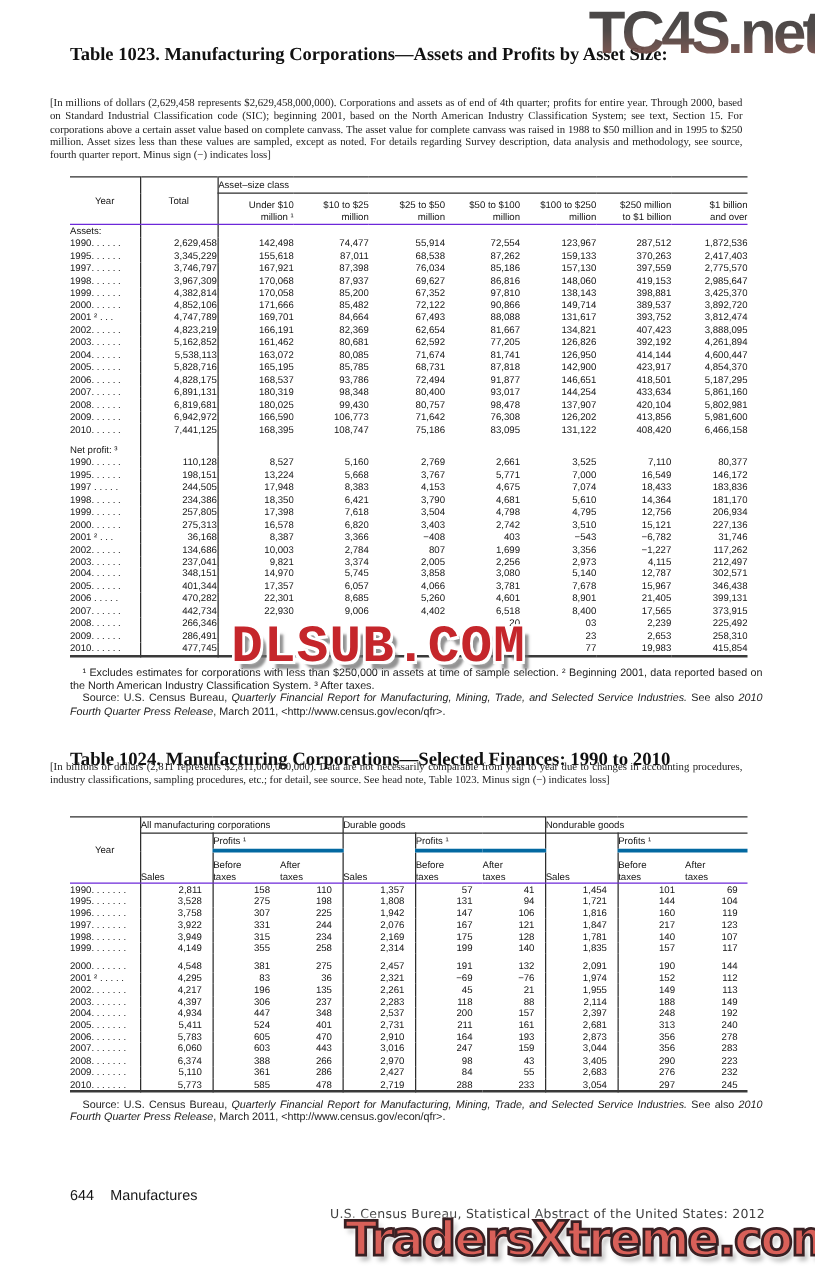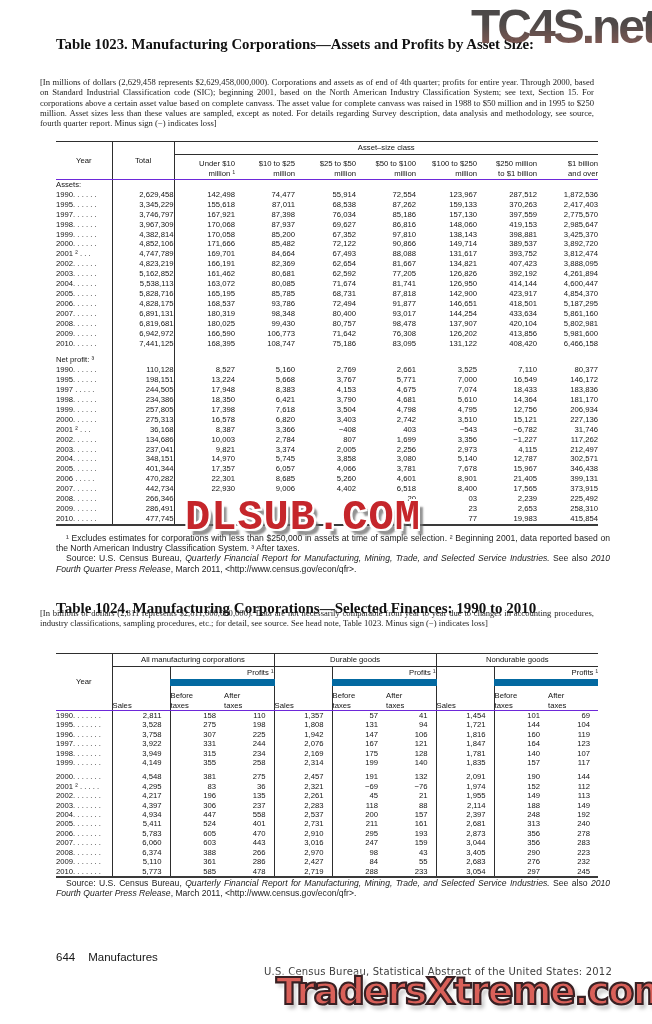--- a/index.html
+++ b/index.html
@@ -29,22 +29,22 @@
     border-collapse:collapse; table-layout:fixed;
     font-family:"Liberation Sans", sans-serif; font-size:7.7px; color:#141414;
     border-top:1.5px solid #2e2e2e; border-bottom:2.5px solid #3a3a3a;
   }
   table.stat th, table.stat td {
     padding:0; font-weight:normal; line-height:9.9px; overflow:hidden;
   }
   table.t1024 th, table.t1024 td { line-height:9.4px; }
   .vr  { border-right:1px solid #2e2e2e; }
   .hb  { border-bottom:1px solid #6d28d9; }
-  th.grouphead  { text-align:center; border-bottom:1px solid #2e2e2e; height:12px; vertical-align:middle; }
-  th.profitshead{ text-align:right; border-bottom:7px solid #0369a1; height:12px; vertical-align:middle; }
+  th.grouphead  { text-align:left; border-bottom:1px solid #2e2e2e; height:12px; vertical-align:middle; }
+  th.profitshead{ text-align:left; border-bottom:3px solid #0369a1; height:12px; vertical-align:middle; }
   th.yearhead   { text-align:center; vertical-align:middle; }
   th.totalhead  { text-align:center; vertical-align:middle; }
   th.colhead {
     text-align:right; vertical-align:bottom; white-space:pre-line;
     line-height:8.9px; padding:2px 5px 2px 0; height:24px;
   }
   th.sub {
     text-align:left; vertical-align:bottom; white-space:pre-line;
     line-height:8.9px; padding:2px 8px 2px 0; height:24px;
   }
@@ -599,21 +599,21 @@
         </tr>
         <tr>
           <td class="year vr">1997. . . . . . .</td>
           <td class="num vr">3,922</td>
           <td class="num">331</td>
           <td class="num vr">244</td>
           <td class="num vr">2,076</td>
           <td class="num">167</td>
           <td class="num vr">121</td>
           <td class="num vr">1,847</td>
-          <td class="num">164</td>
+          <td class="num">217</td>
           <td class="num">123</td>
         </tr>
         <tr>
           <td class="year vr">1998. . . . . . .</td>
           <td class="num vr">3,949</td>
           <td class="num">315</td>
           <td class="num vr">234</td>
           <td class="num vr">2,169</td>
           <td class="num">175</td>
           <td class="num vr">128</td>
@@ -690,21 +690,21 @@
           <td class="num">118</td>
           <td class="num vr">88</td>
           <td class="num vr">2,114</td>
           <td class="num">188</td>
           <td class="num">149</td>
         </tr>
         <tr>
           <td class="year vr">2004. . . . . . .</td>
           <td class="num vr">4,934</td>
           <td class="num">447</td>
-          <td class="num vr">558</td>
+          <td class="num vr">348</td>
           <td class="num vr">2,537</td>
           <td class="num">200</td>
           <td class="num vr">157</td>
           <td class="num vr">2,397</td>
           <td class="num">248</td>
           <td class="num">192</td>
         </tr>
         <tr>
           <td class="year vr">2005. . . . . . .</td>
           <td class="num vr">5,411</td>
@@ -716,21 +716,21 @@
           <td class="num vr">2,681</td>
           <td class="num">313</td>
           <td class="num">240</td>
         </tr>
         <tr>
           <td class="year vr">2006. . . . . . .</td>
           <td class="num vr">5,783</td>
           <td class="num">605</td>
           <td class="num vr">470</td>
           <td class="num vr">2,910</td>
-          <td class="num">295</td>
+          <td class="num">164</td>
           <td class="num vr">193</td>
           <td class="num vr">2,873</td>
           <td class="num">356</td>
           <td class="num">278</td>
         </tr>
         <tr>
           <td class="year vr">2007. . . . . . .</td>
           <td class="num vr">6,060</td>
           <td class="num">603</td>
           <td class="num vr">443</td>

